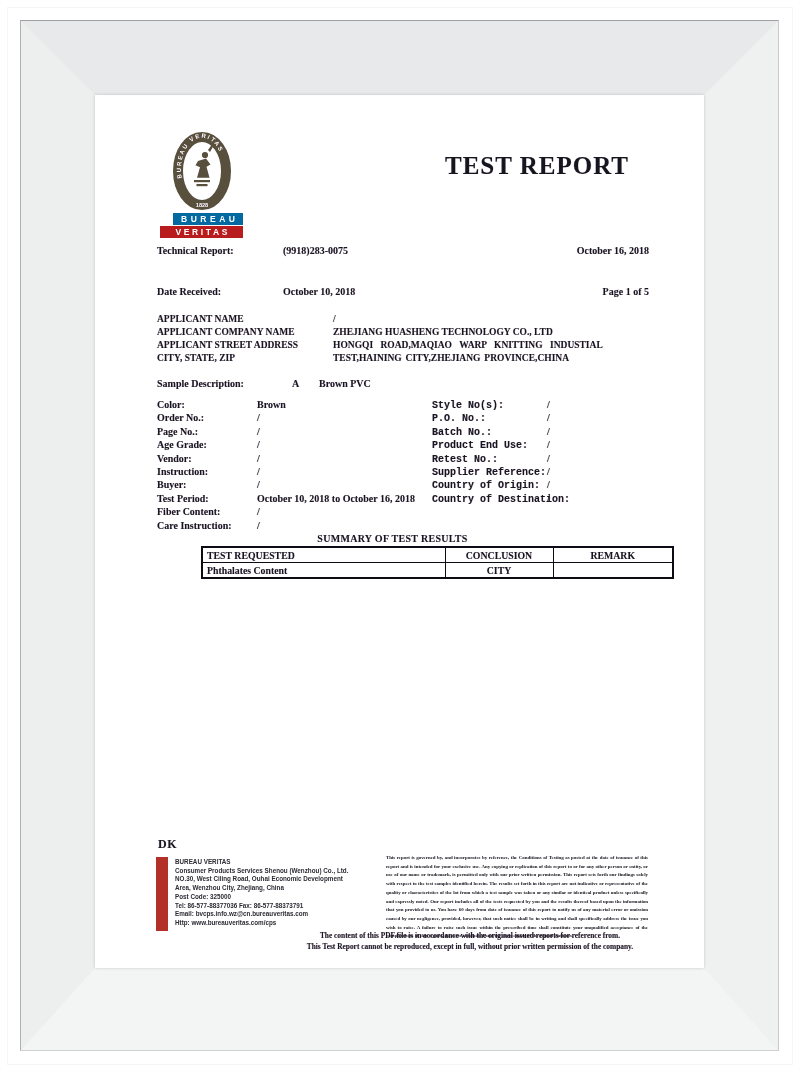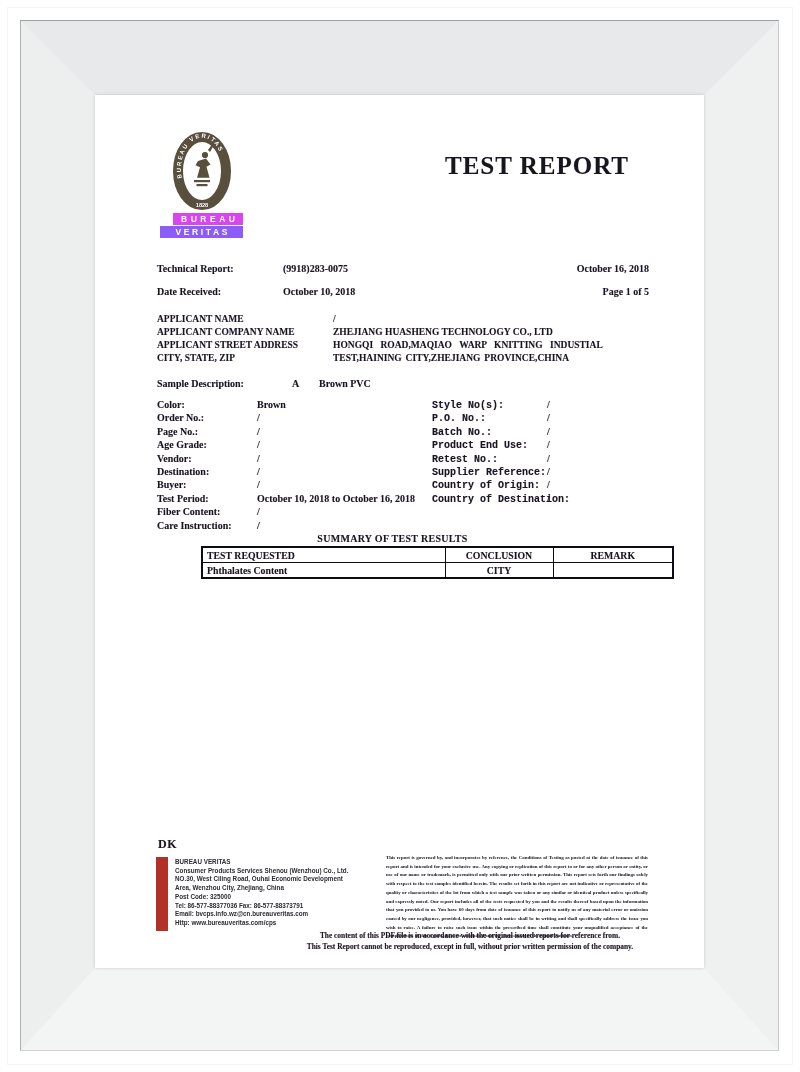--- a/index.html
+++ b/index.html
@@ -15,22 +15,22 @@
   .document{position:relative;width:609px;height:873px;background:#ffffff;
             box-shadow:0 0 3px rgba(0,0,0,.18);
             text-shadow:0.4px 0 0 rgba(170,30,30,.16), -0.4px 0 0 rgba(30,30,170,.16);}
   .abs{position:absolute;}
   
   .logo{left:65px;top:35px;width:83px;text-align:center;}
   .logo svg{display:block;margin:0 auto;}
   .band{display:block;height:12px;line-height:12px;color:#fff;
         font-family:"Liberation Sans",sans-serif;font-weight:bold;font-size:8.5px;
         letter-spacing:3.5px;text-indent:3.5px;text-shadow:none;margin-top:1px;}
-  .band-bureau{background:#d946ef;margin-left:13px;}
-  .band-veritas{background:#8b5cf6;letter-spacing:2.6px;text-indent:2.6px;}
+  .band-bureau{background:#0369a1;margin-left:13px;}
+  .band-veritas{background:#b91c1c;letter-spacing:2.6px;text-indent:2.6px;}
   
   .title{left:350px;top:57px;width:190px;font-size:25px;font-weight:bold;letter-spacing:1px;}
   
   .meta-row{left:62px;width:494px;height:13px;font-size:10px;font-weight:bold;}
   .m-label{display:inline-block;width:126px;}
   .m-right{position:absolute;right:2px;top:0;}
   
   .applicant{left:62px;top:218px;width:500px;}
   .app-row{height:13px;line-height:13px;font-size:9.5px;font-weight:bold;white-space:nowrap;}
   .app-label{display:inline-block;width:176px;}
@@ -89,21 +89,21 @@
           <path d="M26 31 l8 -2.5 l4.5 6 l-4 2.2 l3 11 h-12.5 l3 -10.5 l-4.5 -2 z" fill="#584f3c"></path>
           <rect x="22" y="50" width="16" height="2.2" fill="#584f3c"></rect>
           <rect x="24.5" y="54" width="11" height="2.2" fill="#584f3c"></rect>
         </svg>
         <span class="band band-bureau">BUREAU</span>
         <span class="band band-veritas">VERITAS</span>
       </div>
 
       <div class="abs title">TEST REPORT</div>
 
-      <div class="abs meta-row" style="top:168px;">
+      <div class="abs meta-row" style="top:150px;">
         <span class="m-label">Technical Report:</span><span>(9918)283-0075</span>
         <span class="m-right">October  16, 2018</span>
       </div>
       <div class="abs meta-row" style="top:191px;">
         <span class="m-label">Date Received:</span><span>October 10, 2018</span>
         <span class="m-right">Page 1 of 5</span>
       </div>
 
       <div class="abs applicant">
         <div class="app-row">
@@ -123,21 +123,21 @@
       <div class="abs sample">
         <span class="s-label">Sample Description:</span><span class="s-item">A</span><span>Brown PVC</span>
       </div>
 
       <div class="abs fields-left">
         <div class="f-row"><span class="f-label">Color:</span><span>Brown</span></div>
         <div class="f-row"><span class="f-label">Order No.:</span><span>/</span></div>
         <div class="f-row"><span class="f-label">Page No.:</span><span>/</span></div>
         <div class="f-row"><span class="f-label">Age Grade:</span><span>/</span></div>
         <div class="f-row"><span class="f-label">Vendor:</span><span>/</span></div>
-        <div class="f-row"><span class="f-label">Destination:</span><span>/</span></div>
+        <div class="f-row"><span class="f-label">Instruction:</span><span>/</span></div>
         <div class="f-row"><span class="f-label">Buyer:</span><span>/</span></div>
         <div class="f-row"><span class="f-label">Test Period:</span><span>October 10, 2018 to October 16, 2018</span></div>
         <div class="f-row"><span class="f-label">Fiber Content:</span><span>/</span></div>
         <div class="f-row"><span class="f-label">Care Instruction:</span><span>/</span></div>
       </div>
 
       <div class="abs fields-right">
         <div class="f-row"><span class="f-label">Style No(s):</span><span>/</span></div>
         <div class="f-row"><span class="f-label">P.O. No.:</span><span>/</span></div>
         <div class="f-row"><span class="f-label">Batch No.:</span><span>/</span></div>

